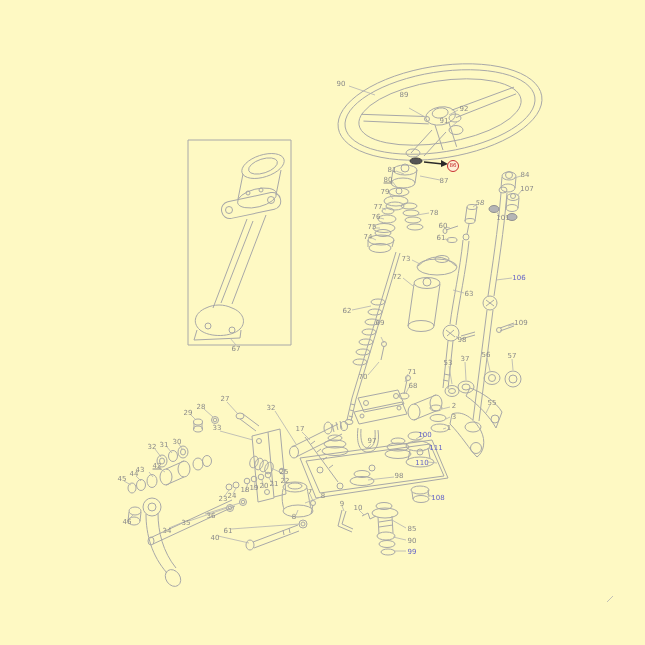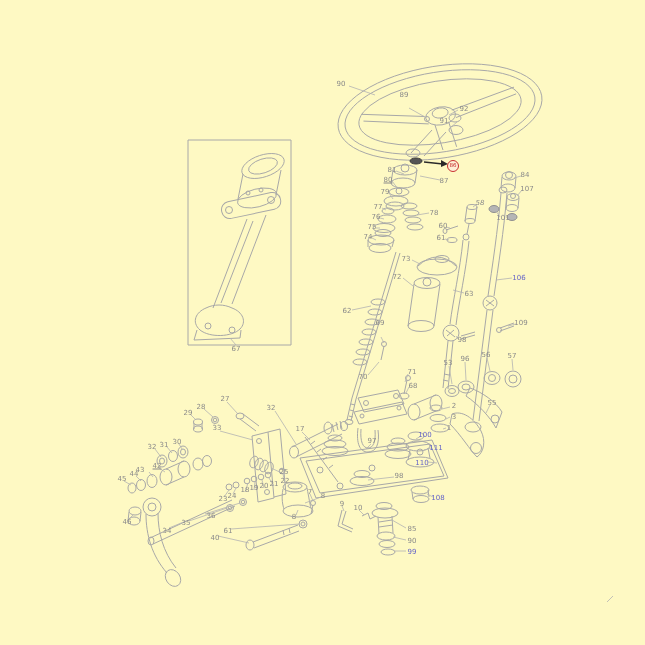--- a/index.html
+++ b/index.html
@@ -467,21 +467,21 @@
       <span class="plabel gray" style="left: 347px; top: 311px;">62</span>
       <span class="plabel gray" style="left: 469px; top: 294px;">63</span>
       <span class="plabel blue" style="left: 519px; top: 278px;">106</span>
       <span class="plabel gray" style="left: 521px; top: 323px;">109</span>
       <span class="plabel gray" style="left: 462px; top: 340px;">98</span>
       <span class="plabel gray" style="left: 380px; top: 323px;">69</span>
       <span class="plabel gray" style="left: 363px; top: 377px;">70</span>
       <span class="plabel gray" style="left: 412px; top: 372px;">71</span>
       <span class="plabel gray" style="left: 413px; top: 386px;">68</span>
       <span class="plabel gray" style="left: 448px; top: 363px;">53</span>
-      <span class="plabel gray" style="left: 465px; top: 359px;">96</span>
+      <span class="plabel gray" style="left: 465px; top: 359px;">37</span>
       <span class="plabel gray" style="left: 486px; top: 355px;">56</span>
       <span class="plabel gray" style="left: 512px; top: 356px;">57</span>
       <span class="plabel gray" style="left: 492px; top: 403px;">55</span>
       <span class="plabel gray" style="left: 454px; top: 406px;">2</span>
       <span class="plabel gray" style="left: 454px; top: 417px;">3</span>
       <span class="plabel gray" style="left: 449px; top: 428px;">1</span>
       <span class="plabel blue" style="left: 425px; top: 435px;">100</span>
       <span class="plabel blue" style="left: 436px; top: 448px;">111</span>
       <span class="plabel blue" style="left: 422px; top: 463px;">110</span>
       <span class="plabel blue" style="left: 438px; top: 498px;">108</span>

